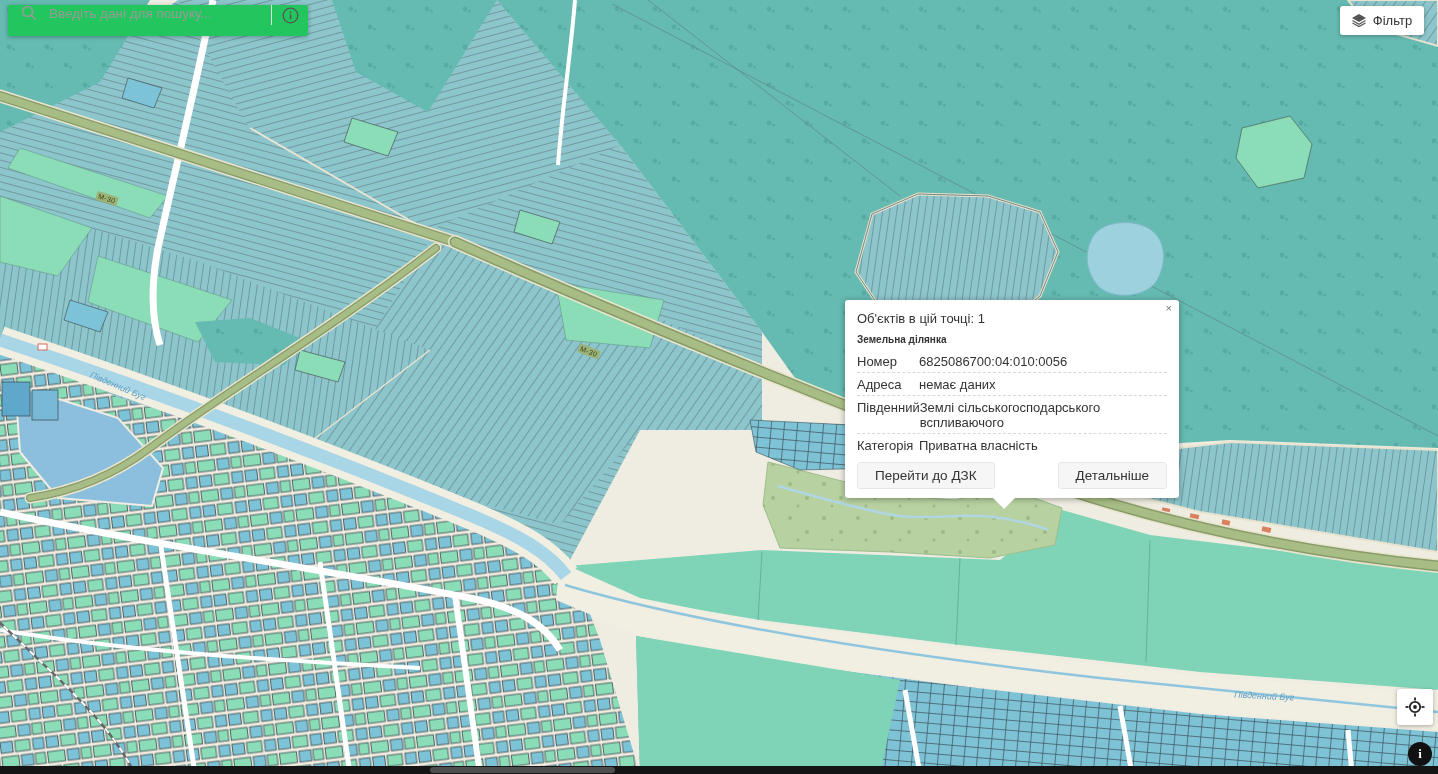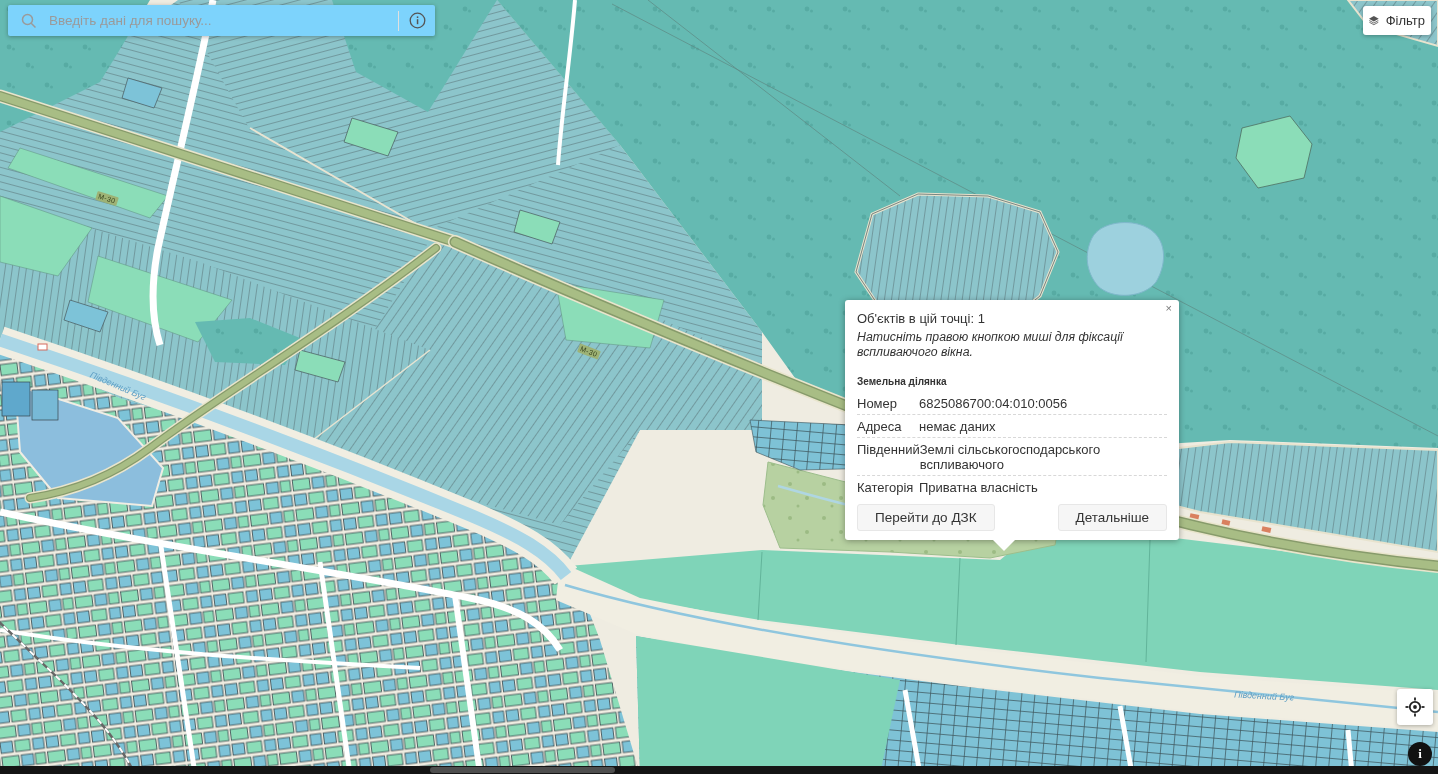--- a/index.html
+++ b/index.html
@@ -1,30 +1,30 @@
 <!DOCTYPE html>
 <html><head>
 <meta charset="utf-8">
 <style>
   html,body{margin:0;padding:0;width:1438px;height:774px;overflow:hidden;
     font-family:"Liberation Sans", sans-serif;background:#EFECE1;position:relative}
   #stage{position:absolute;inset:0;width:1438px;height:774px}
   svg{display:block}
 
   
-  .search-bar{position:absolute;left:8px;top:5px;width:427px;height:31px;background:#7dd3fc;
-    border-radius:2px;box-shadow:0 1px 4px rgba(0,0,0,.3);display:flex;align-items:center;z-index:20}
+  .search-bar{position:absolute;left:8px;top:5px;width:300px;height:31px;background:#22c55e;
+    border-radius:2px;box-shadow:0 1px 4px rgba(0,0,0,.3);display:flex;align-items:flex-start;z-index:20}
   .search-bar input{border:none;outline:none;flex:1;font-size:13.5px;color:#333;
     font-family:"Liberation Sans",sans-serif;margin-left:10px;background:transparent}
   .search-bar input::placeholder{color:#9a9a9a}
   .sb-icon{margin-left:13px;flex:0 0 auto;display:flex}
   .sb-info{flex:0 0 36px;height:20px;border-left:1px solid #e0e0e0;display:flex;
     align-items:center;justify-content:center;cursor:pointer}
 
-  .filter-btn{position:absolute;top:6px;right:7px;width:68px;height:29px;background:#fff;
+  .filter-btn{position:absolute;top:6px;right:14px;width:84px;height:29px;background:#fff;
     border:none;border-radius:3px;box-shadow:0 1px 4px rgba(0,0,0,.3);display:flex;gap:7px;
     align-items:center;justify-content:center;font-size:13px;color:#333;z-index:20;cursor:pointer;
     font-family:"Liberation Sans",sans-serif}
 
   
   .popup{position:absolute;left:845px;top:300px;width:310px;background:#fff;border-radius:3px;
     box-shadow:0 1px 6px rgba(0,0,0,.35);padding:7px 12px 9px;font-size:13px;color:#333;z-index:15}
   .popup .close{position:absolute;top:2px;right:7px;font-size:11px;color:#777;cursor:pointer;line-height:12px}
   .objects{margin:4px 0 2px;line-height:16px}
   .hint{font-style:italic;font-size:12.3px;line-height:15px;margin:3px 0 13px}
@@ -253,21 +253,20 @@
   <svg width="14" height="13" viewBox="0 0 14 13">
     <path d="M7 0 L14 4 7 8 0 4 Z" fill="#555"></path>
     <path d="M0.5 6.5 L7 10.2 13.5 6.5 M0.5 9 L7 12.6 13.5 9" stroke="#555" stroke-width="1.2" fill="none"></path>
   </svg>
   <span>Фільтр</span>
 </button>
 
 <div class="popup">
   <span class="close">×</span>
   <div class="objects">Об'єктів в цій точці: 1</div>
-  <div class="hint">Натисніть правою кнопкою миші для фіксації вспливаючого вікна.</div>
   <div class="sec">Земельна ділянка</div>
 
   <div class="prow">
     <span class="lb">Номер</span>
     <span class="val">6825086700:04:010:0056</span>
   </div>
   <div class="prow">
     <span class="lb">Адреса</span>
     <span class="val">немає даних</span>
   </div>

